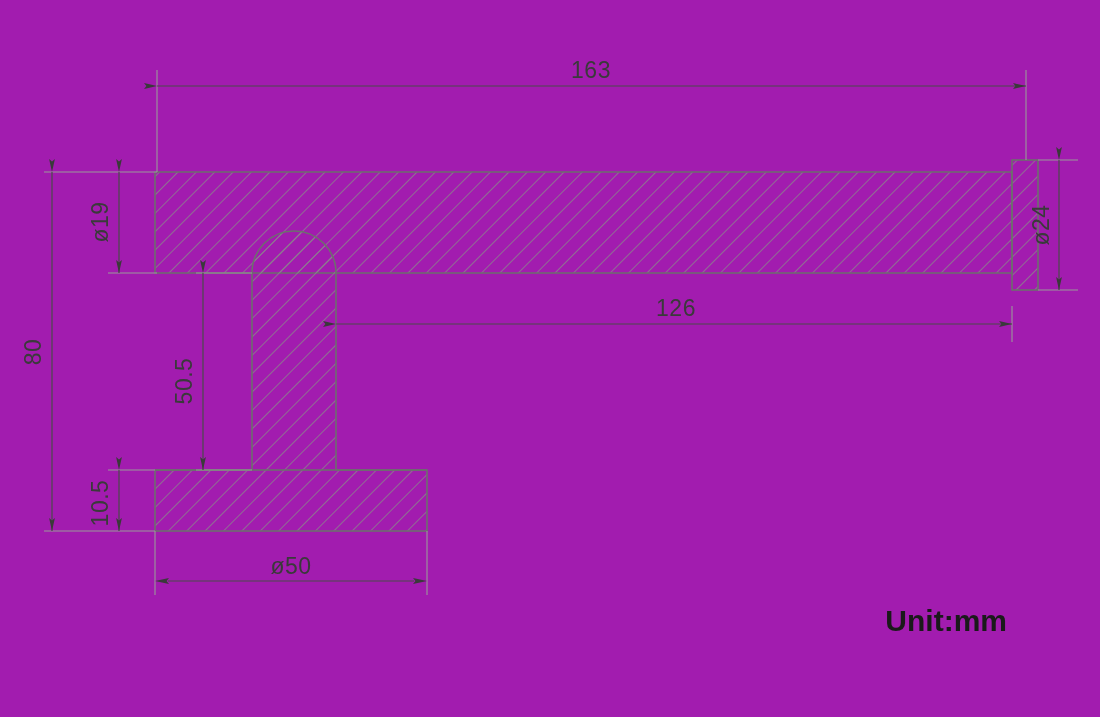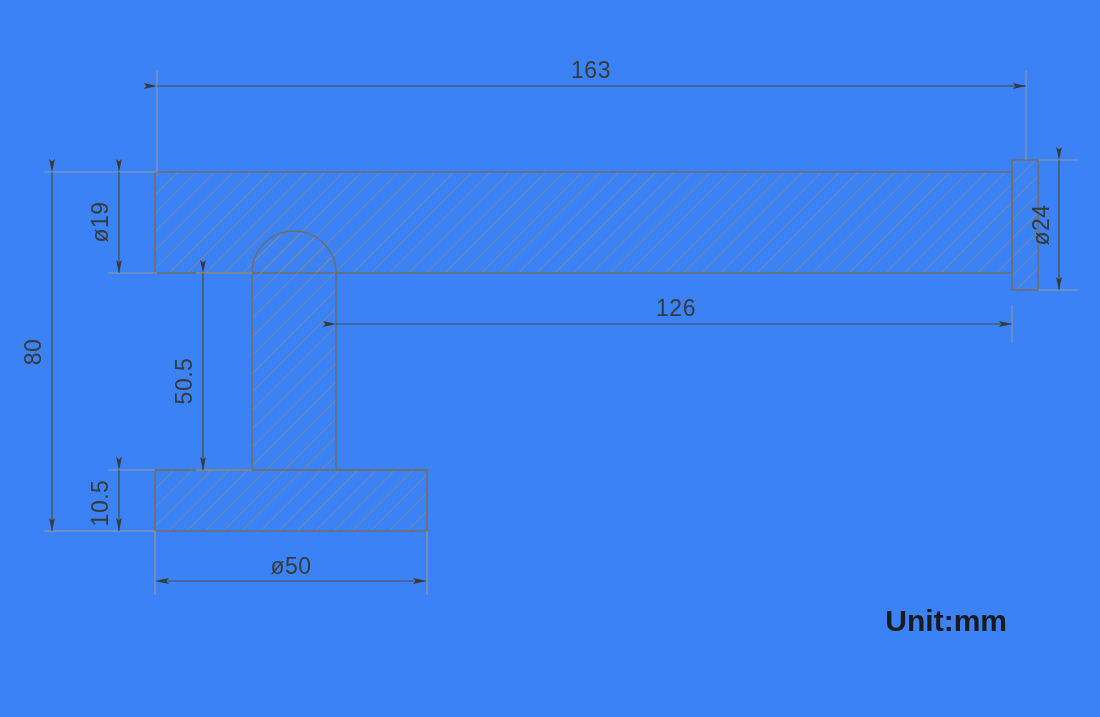--- a/index.html
+++ b/index.html
@@ -10,21 +10,21 @@
   body {
     width: 1100px;
     height: 717px;
     overflow: hidden;
     font-family: "Liberation Sans", sans-serif;
   }
   #drawing-root {
     position: relative;
     width: 1100px;
     height: 717px;
-    background: #3b82f6;
+    background: #a21caf;
   }
   svg.tech-drawing {
     display: block;
     width: 1100px;
     height: 717px;
   }
   .dim-text {
     font-family: "Liberation Sans", sans-serif;
     font-size: 23px;
     fill: #3a3a3a;

